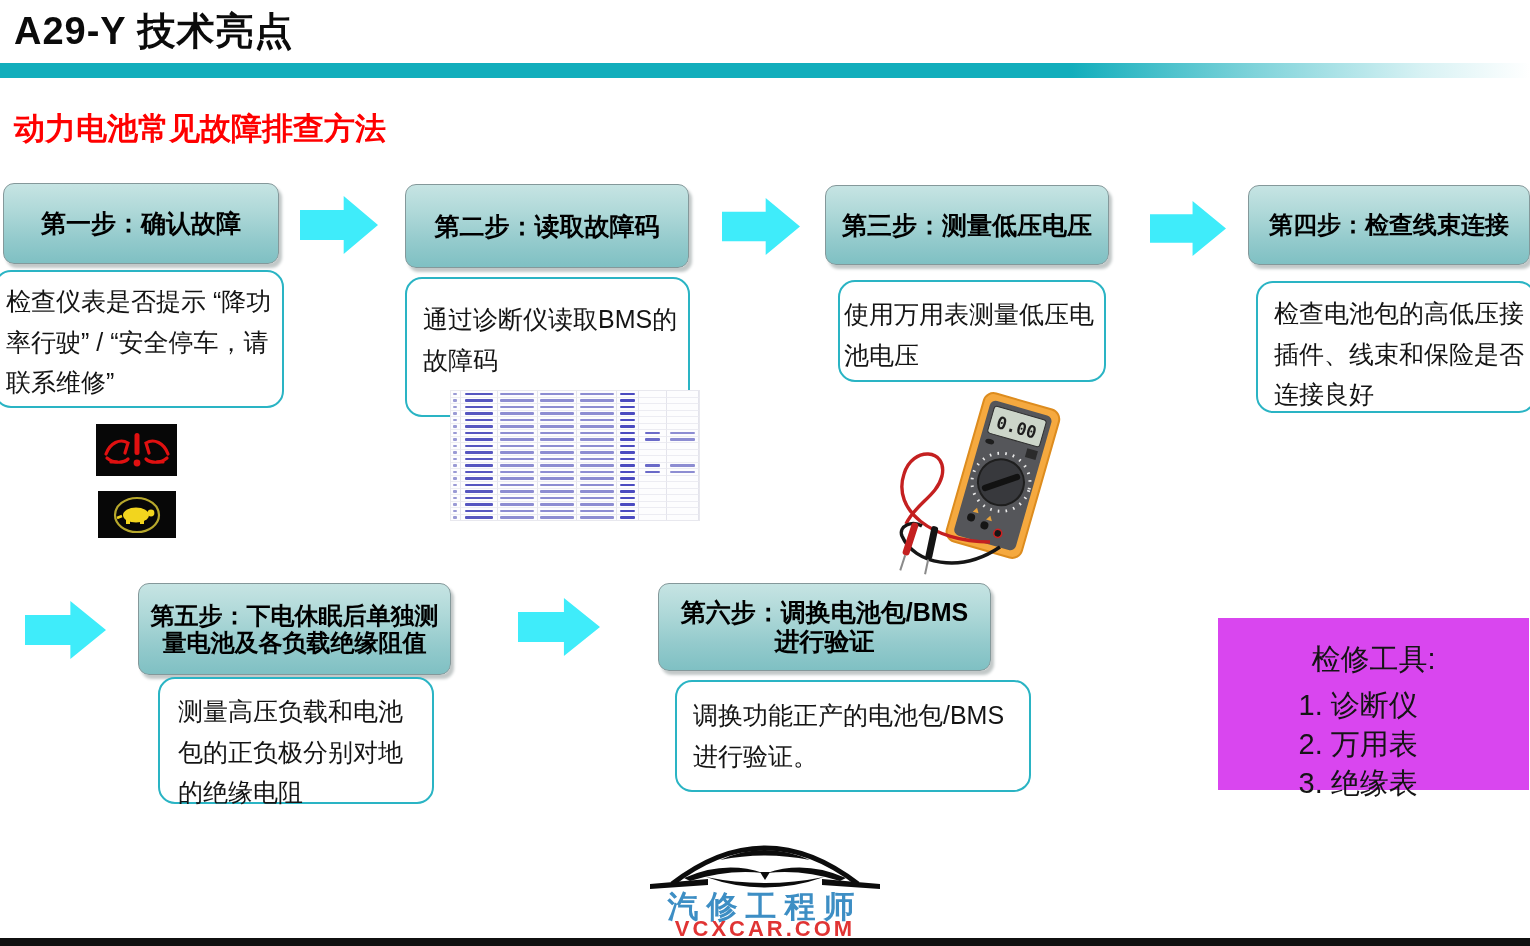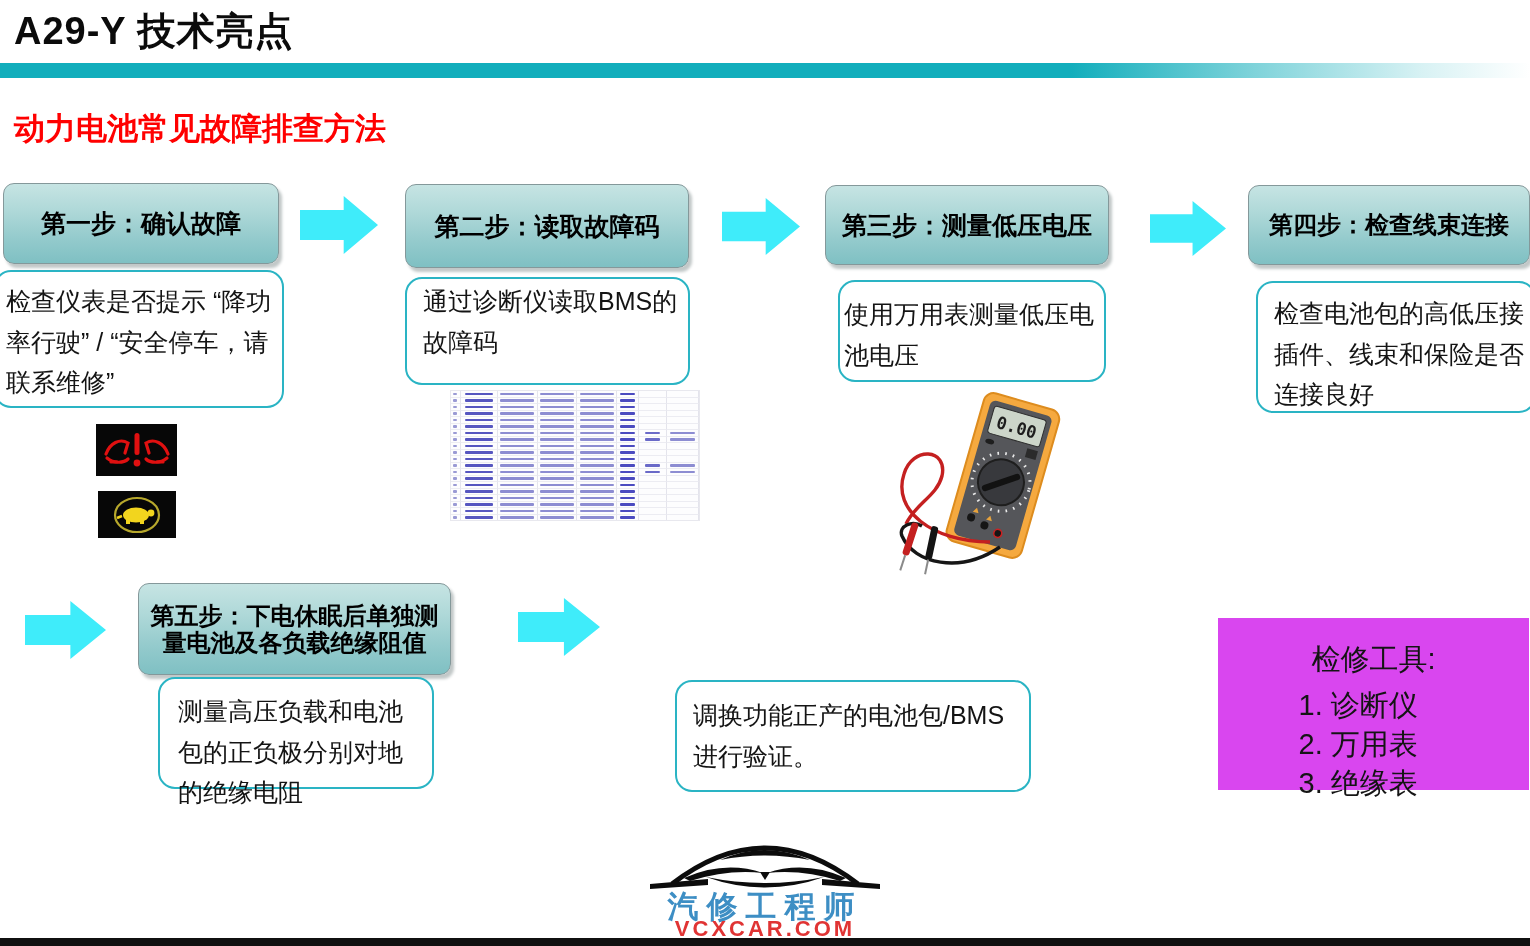--- a/index.html
+++ b/index.html
@@ -29,24 +29,24 @@
   .arrow.a1{left:300px;top:196px;width:78px;height:58px;}
   .arrow.a2{left:722px;top:198px;width:78px;height:57px;}
   .arrow.a3{left:1150px;top:201px;width:76px;height:55px;}
   .arrow.a5{left:25px;top:601px;width:81px;height:58px;}
   .arrow.a6{left:518px;top:598px;width:82px;height:58px;}
 
   .detail-box{position:absolute;box-sizing:border-box;background:#ffffff;
     border:2px solid #2ab4c4;border-radius:17px;font-size:25px;color:#141414;
     line-height:1.62;padding:9px 8px;}
   .detail-box.d1{left:-6px;top:270px;width:290px;height:138px;padding-left:10px;}
-  .detail-box.d2{left:405px;top:277px;width:285px;height:108px;padding-left:16px;padding-top:2px;}
+  .detail-box.d2{left:405px;top:277px;width:285px;height:140px;padding-left:16px;padding-top:20px;}
   .detail-box.d3{left:838px;top:280px;width:268px;height:102px;padding-left:4px;padding-top:12px;}
   .detail-box.d4{left:1256px;top:281px;width:280px;height:132px;padding-left:16px;padding-top:10px;}
-  .detail-box.d5{left:158px;top:677px;width:276px;height:112px;padding-left:18px;padding-top:12px;}
+  .detail-box.d5{left:158px;top:677px;width:276px;height:127px;padding-left:18px;padding-top:12px;}
   .detail-box.d6{left:675px;top:680px;width:356px;height:112px;padding-left:16px;padding-top:13px;}
 
   .warn-light{position:absolute;background:#070707;display:flex;align-items:center;justify-content:center;}
   .warn-light.w1{left:96px;top:424px;width:81px;height:52px;}
   .warn-light.w2{left:98px;top:491px;width:78px;height:47px;}
 
   .fault-table{position:absolute;left:450px;top:390px;width:250px;height:131px;
     background:#fdfdfe;border:1px solid #e8e8ee;box-sizing:border-box;overflow:hidden;}
   .ft-row{display:flex;height:6.5px;box-sizing:border-box;}
   .ft-row .c{box-sizing:border-box;border-right:1px solid #e4e4ec;border-bottom:1px solid #ececf2;
@@ -356,20 +356,21 @@
       <rect x="58" y="134" width="7" height="34" rx="3" fill="#141414"></rect>
       <line x1="61.5" y1="168" x2="61.5" y2="183" stroke="#8a8a8a" stroke-width="2"></line>
     </g>
   </svg>
 
   <div class="arrow a5"></div>
   <div class="step-head s5">第五步：下电休眠后单独测量电池及各负载绝缘阻值</div>
   <div class="detail-box d5">测量高压负载和电池包的正负极分别对地的绝缘电阻</div>
 
   <div class="arrow a6"></div>
+  <div class="step-head s6">第六步：调换电池包/BMS进行验证</div>
   <div class="detail-box d6">调换功能正产的电池包/BMS进行验证。</div>
 
   <div class="tools-box">
     <div class="tools-title">检修工具:</div>
     <div class="tools-list">
       <div>1. 诊断仪</div>
       <div>2. 万用表</div>
       <div>3. 绝缘表</div>
     </div>
   </div>

